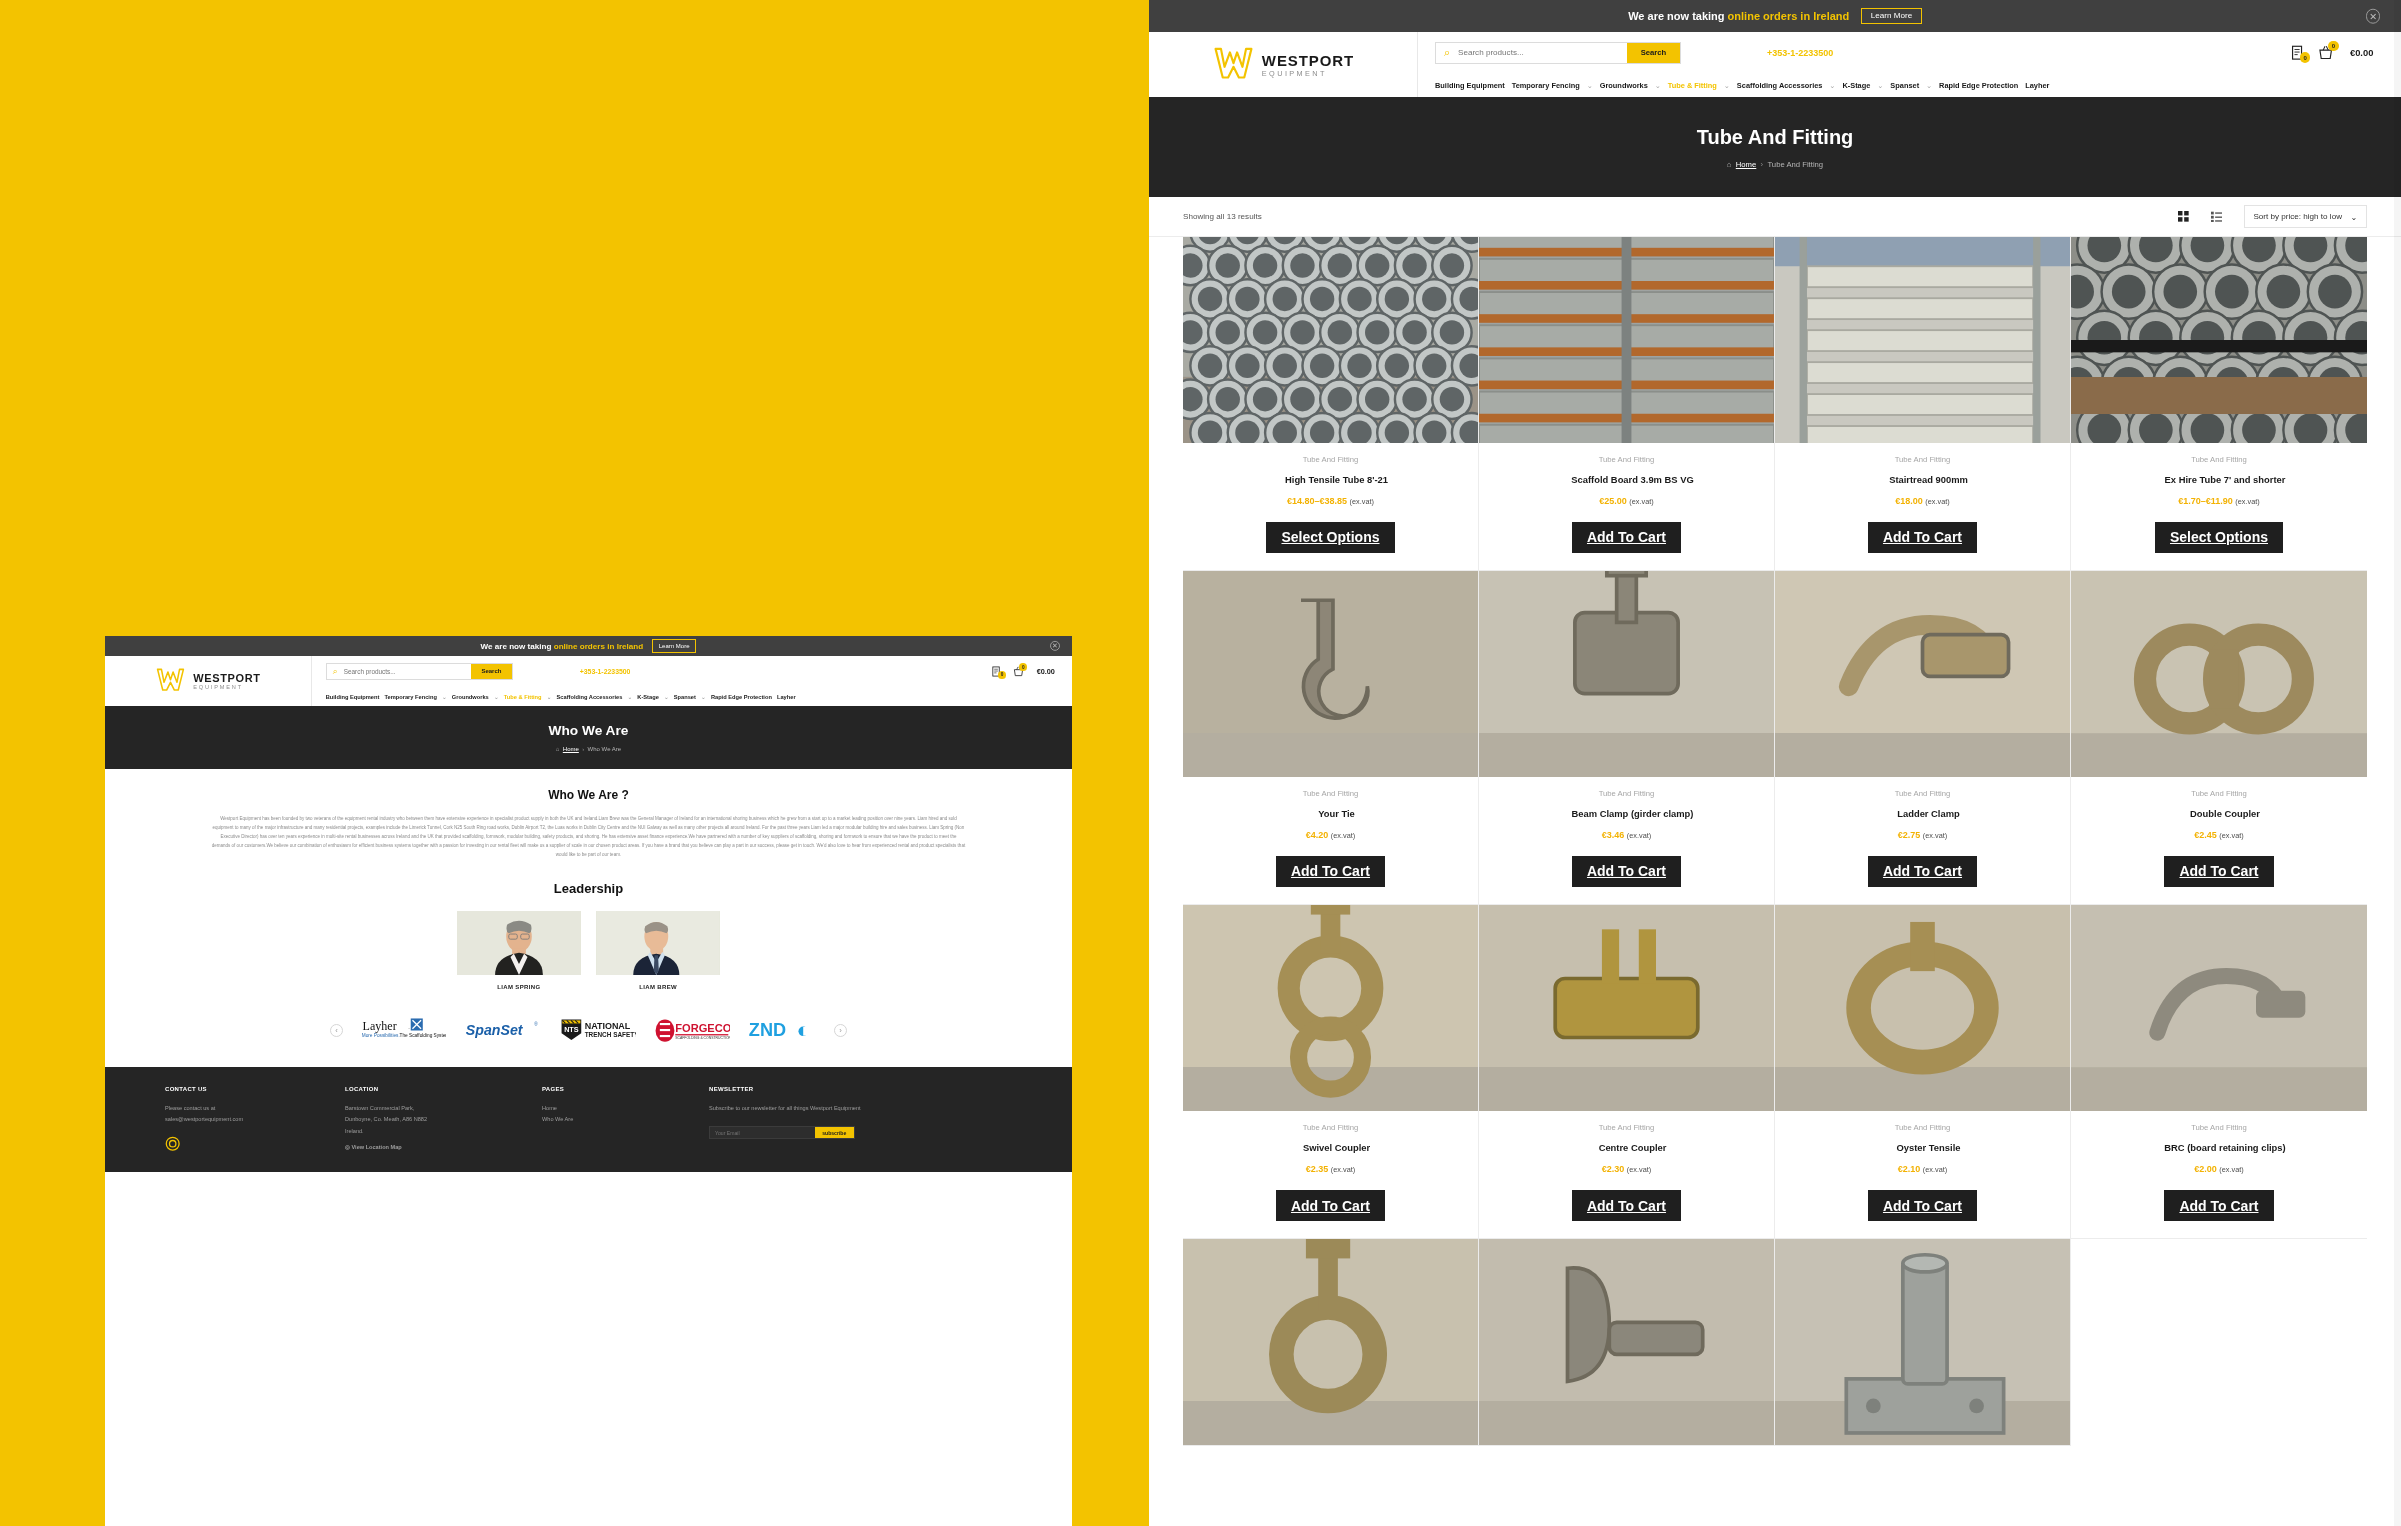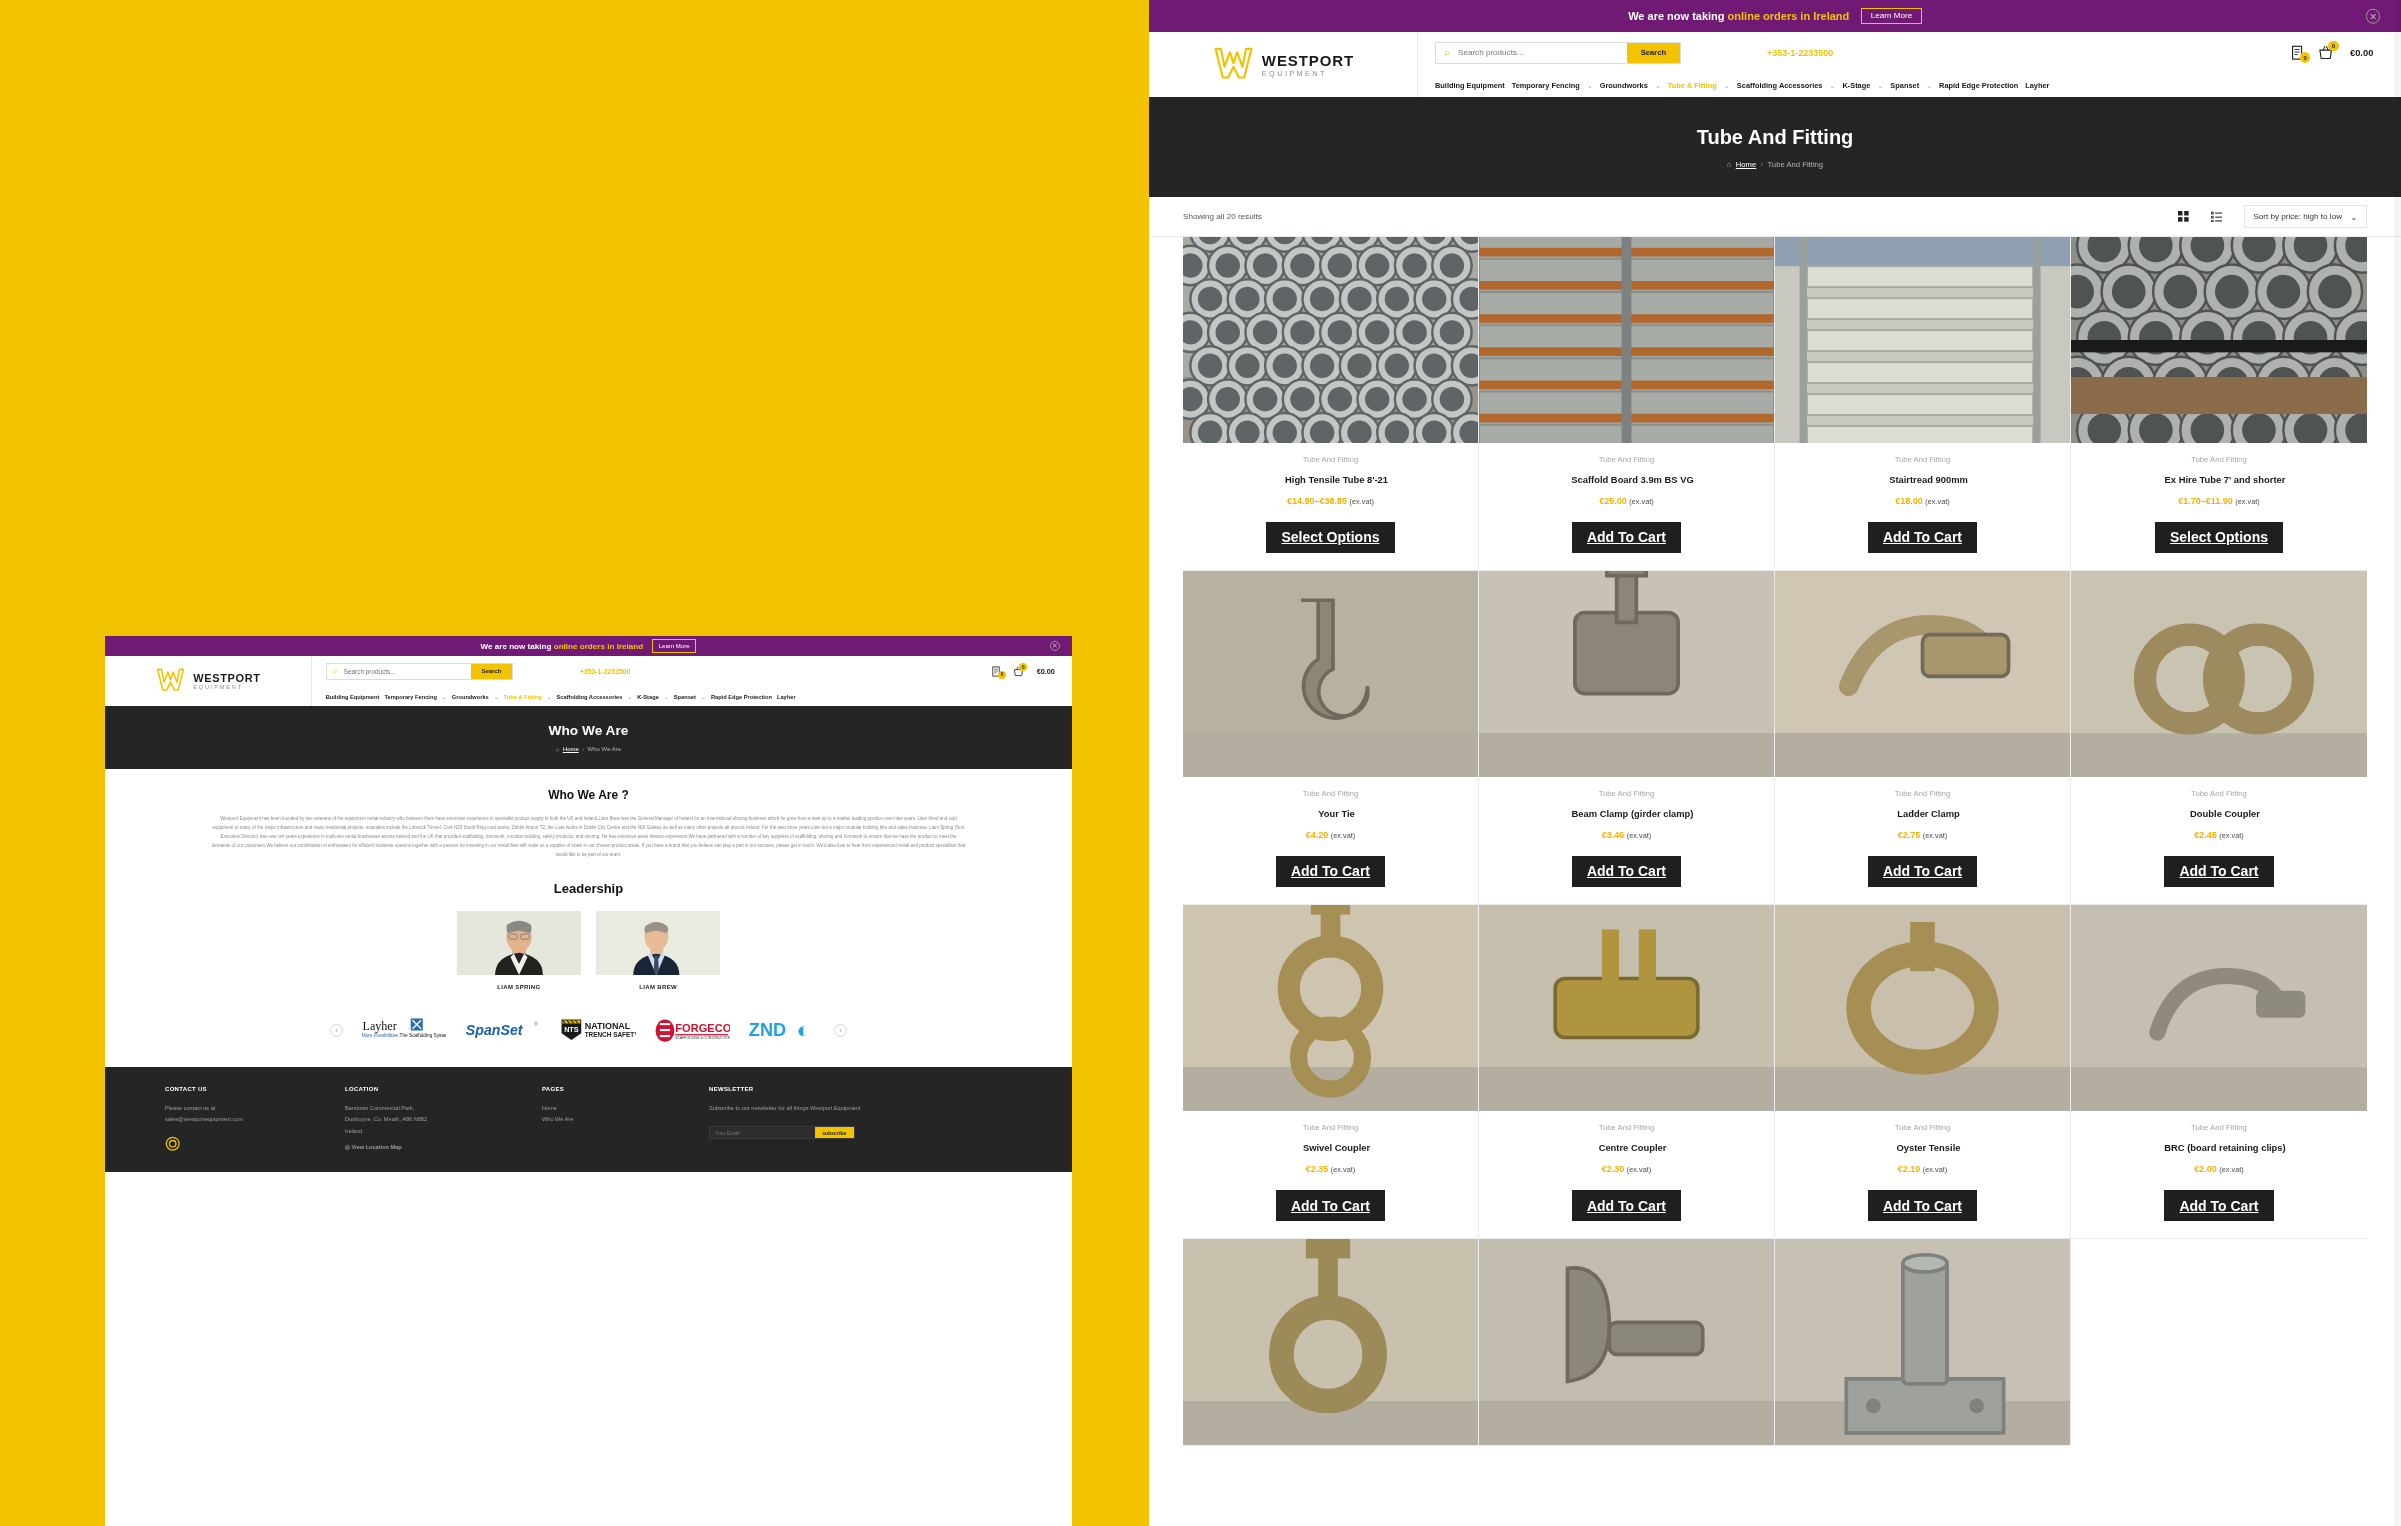--- a/index.html
+++ b/index.html
@@ -11,21 +11,21 @@
   }
   .desktop { position: relative; width: 2401px; height: 1527px; background: #f3c300; }
 
   
   .window { position: absolute; overflow: hidden; background: #ffffff; }
   .win-left  { left: 105px;  top: 636px;  width: 967px; height: 892px; }
   .win-right { left: 1149px; top: 0px;    width: 1252px; height: 1527px; }
 
   
   .announce {
-    background: #701a75; color: #fff;
+    background: #404040; color: #fff;
     display: flex; align-items: center; justify-content: center;
     position: relative;
   }
   .announce .txt { font-weight: 600; }
   .announce .hl { color: #f3c300; }
   .announce .learn {
     border: 0.9px solid #f3c300; color: #fff; background: transparent;
     cursor: pointer; font-family: inherit; line-height: 1;
   }
   .announce .closer {
@@ -468,21 +468,21 @@
       <h1>Tube And Fitting</h1>
       <div class="crumbs">
         <span>⌂</span>
         <a>Home</a>
         <span class="sep">›</span>
         <span>Tube And Fitting</span>
       </div>
     </div>
 
     <div class="shop-toolbar">
-      <span class="result-count">Showing all 20 results</span>
+      <span class="result-count">Showing all 13 results</span>
       <div class="toolbar-right">
         <span class="viewtog">
           <svg width="11" height="11" viewBox="0 0 16 16">
             <rect x="0" y="0" width="6.5" height="6.5" fill="#222"></rect>
               <rect x="9" y="0" width="6.5" height="6.5" fill="#222"></rect>
             <rect x="0" y="9" width="6.5" height="6.5" fill="#222"></rect>
               <rect x="9" y="9" width="6.5" height="6.5" fill="#222"></rect>
           </svg>
         </span>
         <span class="viewtog">

